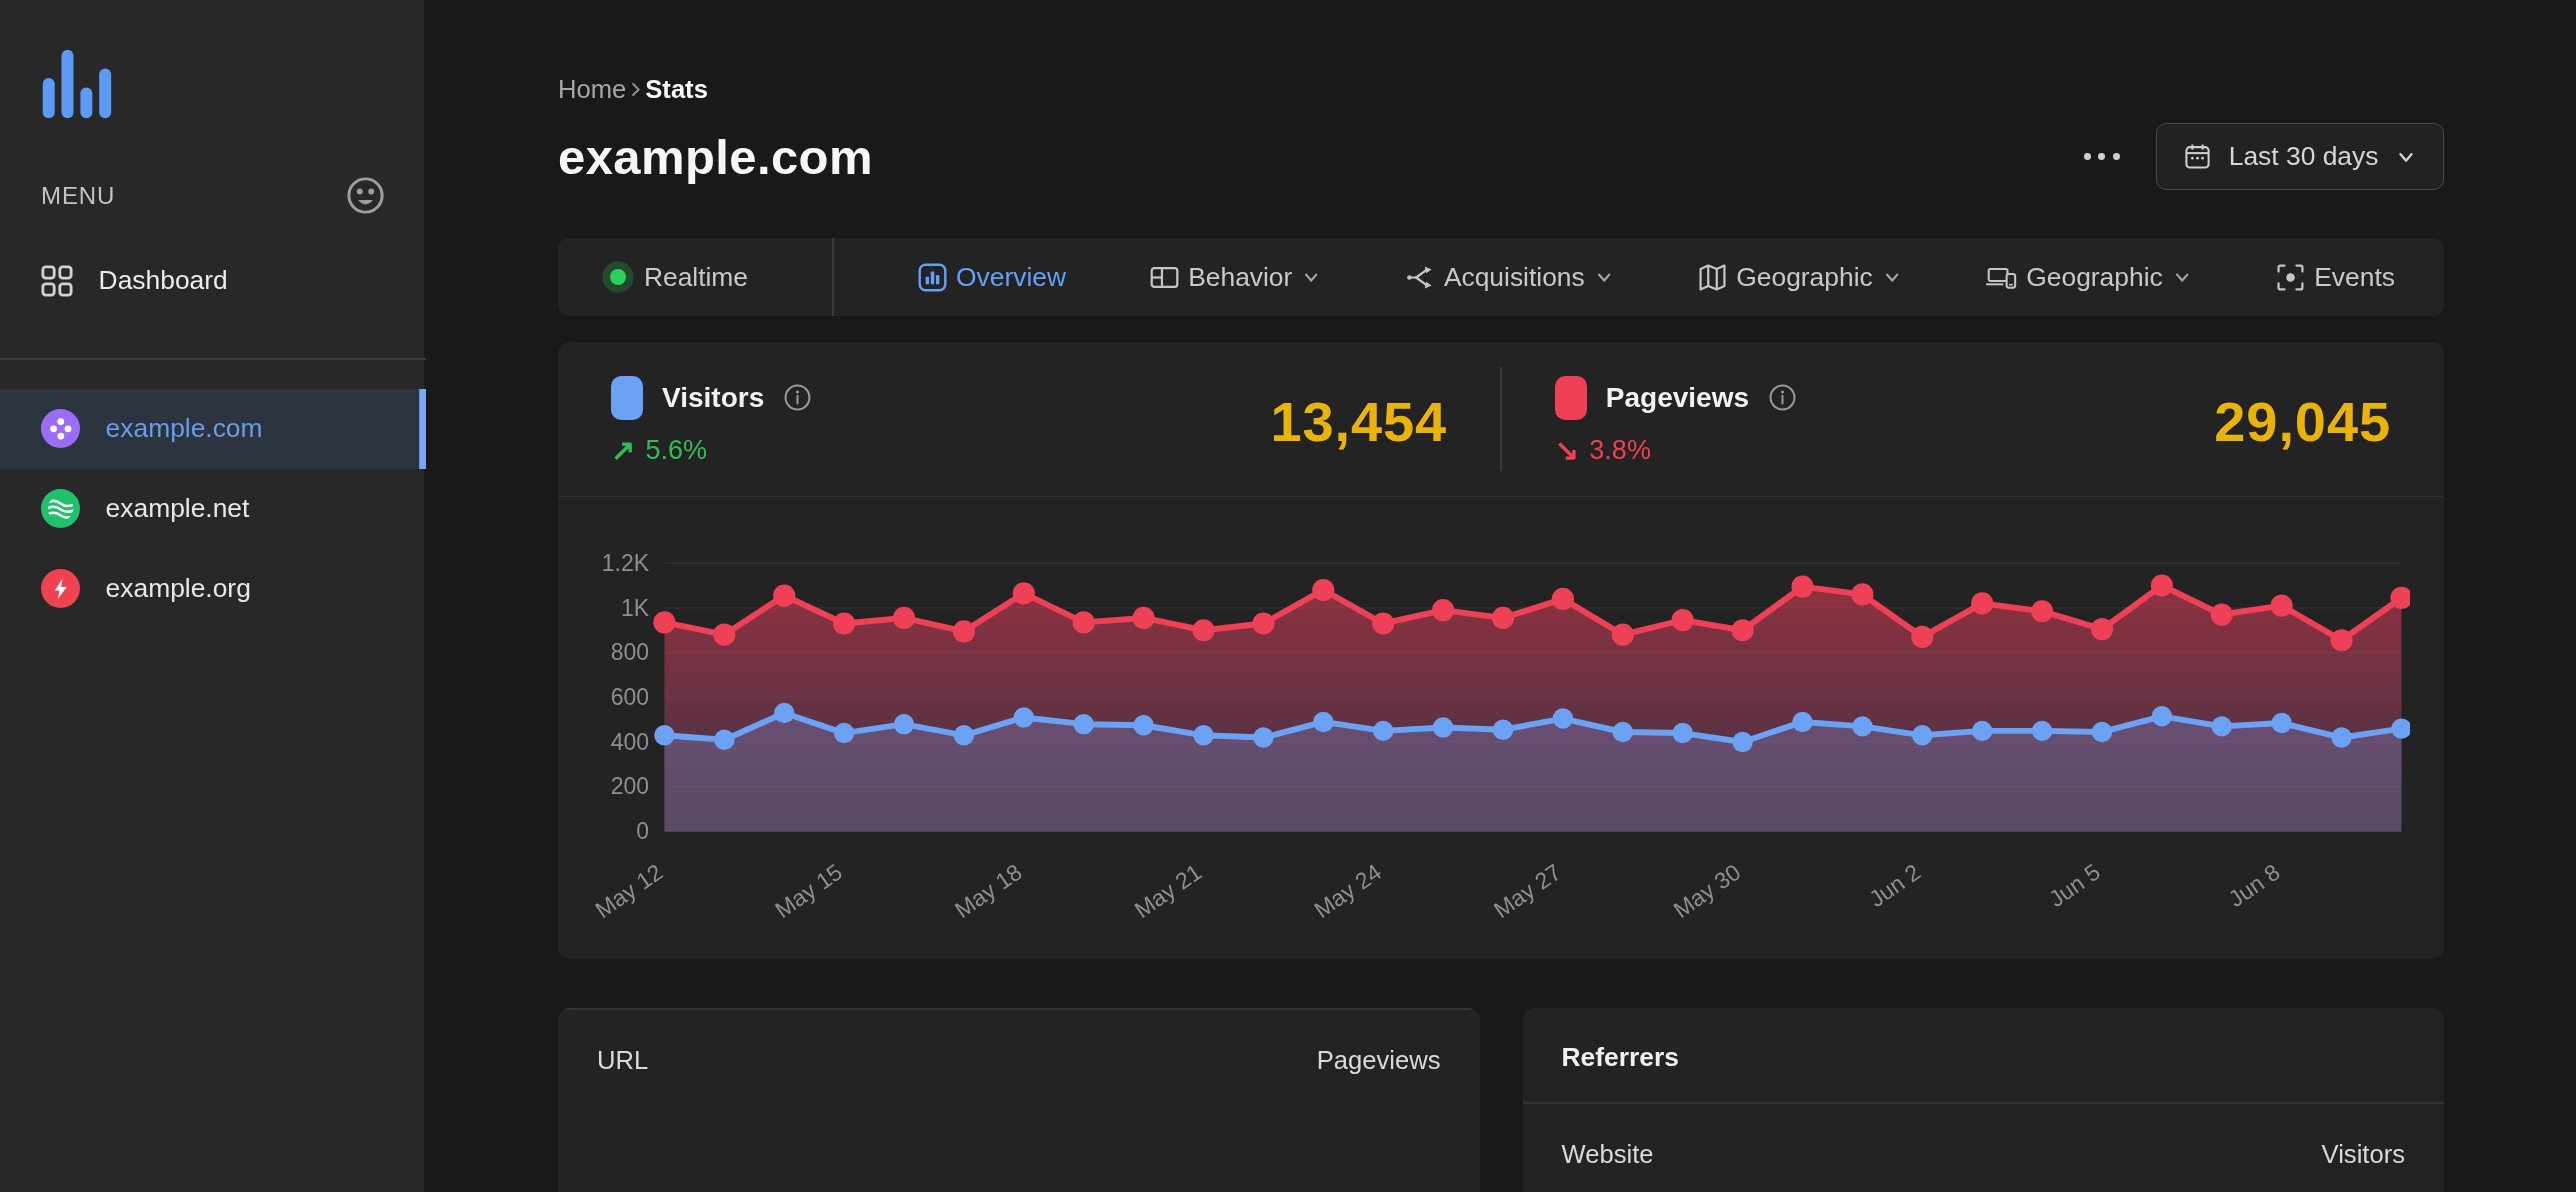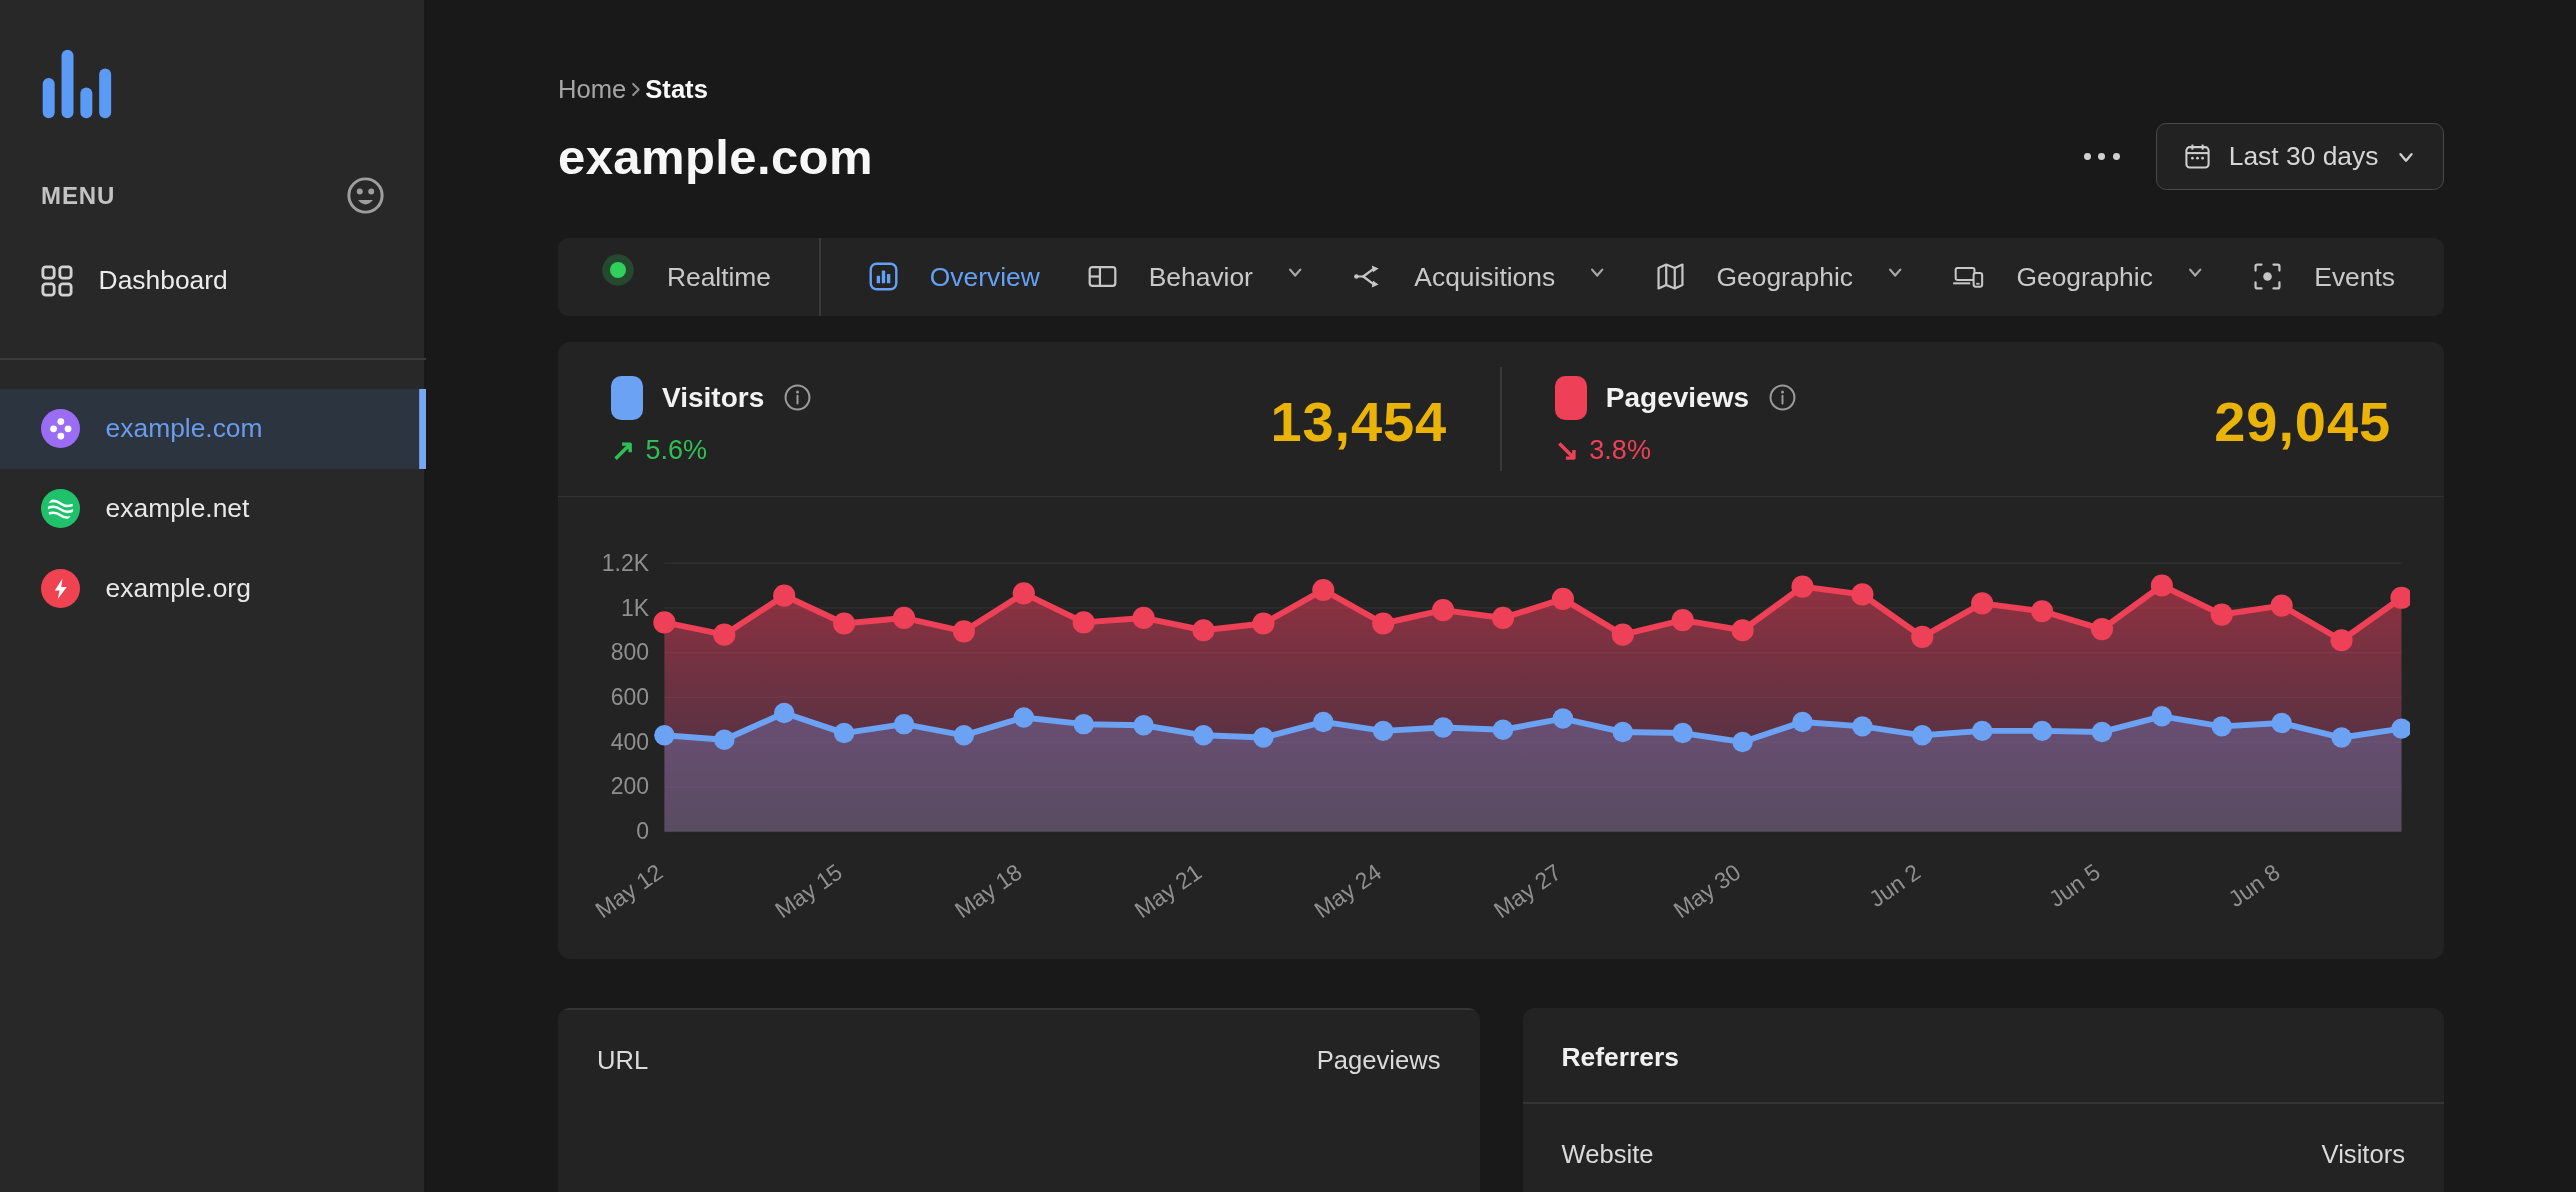--- a/index.html
+++ b/index.html
@@ -3,21 +3,21 @@
 <meta charset="utf-8">
 <style>
   html,body{margin:0;padding:0;background:#191919;}
   body{width:2576px;height:1193px;overflow:hidden;font-family:"Liberation Sans", sans-serif;-webkit-font-smoothing:antialiased;}
   .app{position:relative;width:2576px;height:1193px;display:flex;}
 
   
   .sidebar{width:426px;min-width:426px;height:100%;background:#282828;box-shadow:inset -1.7px 0 0 #161616;display:flex;flex-direction:column;}
   .logo{margin:48px 0 0 41px;}
   .menu-row{display:flex;align-items:center;justify-content:space-between;margin:56px 41px 0 41px;}
-  .menu-label{font-size:24px;color:#c3c3c3;letter-spacing:0.9px;font-weight:700;}
+  .menu-label{font-size:24px;color:#c3c3c3;letter-spacing:0.9px;font-weight:400;}
   .nav-item{display:flex;align-items:center;gap:25.6px;padding:25.6px 41px;margin-top:24px;font-size:26.4px;color:#ececec;cursor:pointer;}
   .sidebar-divider{height:1.7px;background:#3b3b3b;margin-top:36px;}
   .site-list{margin-top:29px;display:flex;flex-direction:column;}
   .site-item{height:80px;display:flex;align-items:center;gap:25.6px;padding:0 41px;font-size:26.4px;color:#e8e8e8;cursor:pointer;}
   .site-item.active{background:#2c3440;box-shadow:inset -6.8px 0 0 #7aa7f2;color:#699ceb;}
   .site-icon{width:39px;height:39px;border-radius:50%;display:flex;align-items:center;justify-content:center;flex:none;}
 
   
   .main{flex:1;padding:0 132px;box-sizing:border-box;}
   .breadcrumb{display:flex;align-items:center;margin-top:75px;font-size:25.6px;}
@@ -25,21 +25,21 @@
   .crumb-current{color:#fafafa;font-weight:700;}
   .title-row{display:flex;align-items:center;justify-content:space-between;margin-top:19px;}
   .page-title{font-size:49px;font-weight:700;color:#f7f7f7;letter-spacing:0.4px;}
   .top-actions{display:flex;align-items:center;gap:28px;}
   .dots-btn{display:flex;gap:7.7px;align-items:center;cursor:pointer;padding:8.5px;}
   .dots-btn i{width:6.8px;height:6.8px;border-radius:50%;background:#cfcfcf;display:block;}
   .date-btn{display:flex;align-items:center;gap:17px;height:65px;padding:0 25.6px;border:1.7px solid #4a4a4a;border-radius:10.2px;background:#222222;color:#d6d6d6;font-size:26.4px;cursor:pointer;}
 
   
   .tabs{margin-top:48px;height:78px;background:#232323;border-radius:10.2px;display:flex;align-items:center;justify-content:space-between;padding:0 49px;font-size:26.4px;color:#c9c9c9;}
-  .tab{display:flex;align-items:flex-start;gap:32px;cursor:pointer;white-space:nowrap;}
+  .tab{display:flex;align-items:center;gap:9px;cursor:pointer;white-space:nowrap;}
   .tab.active{color:#64a0f4;font-weight:500;}
   .tab-sep{width:1.7px;height:78px;background:#3a3a3a;}
   .rt-dot{width:16px;height:16px;border-radius:50%;background:#2fd05c;box-shadow:0 0 0 7.7px rgba(47,208,92,.22);margin:0 8.5px 0 3.4px;}
 
   
   .chart-card{margin-top:25.6px;background:#232323;border-radius:12px;overflow:hidden;}
   .metrics{display:flex;align-items:stretch;border-bottom:1.7px solid #313131;}
   .metric{flex:1;display:flex;justify-content:space-between;align-items:center;padding:34px 53px 29px;}
   .m-left{display:flex;flex-direction:column;gap:13.6px;}
   .m-head{display:flex;align-items:center;gap:19px;}

